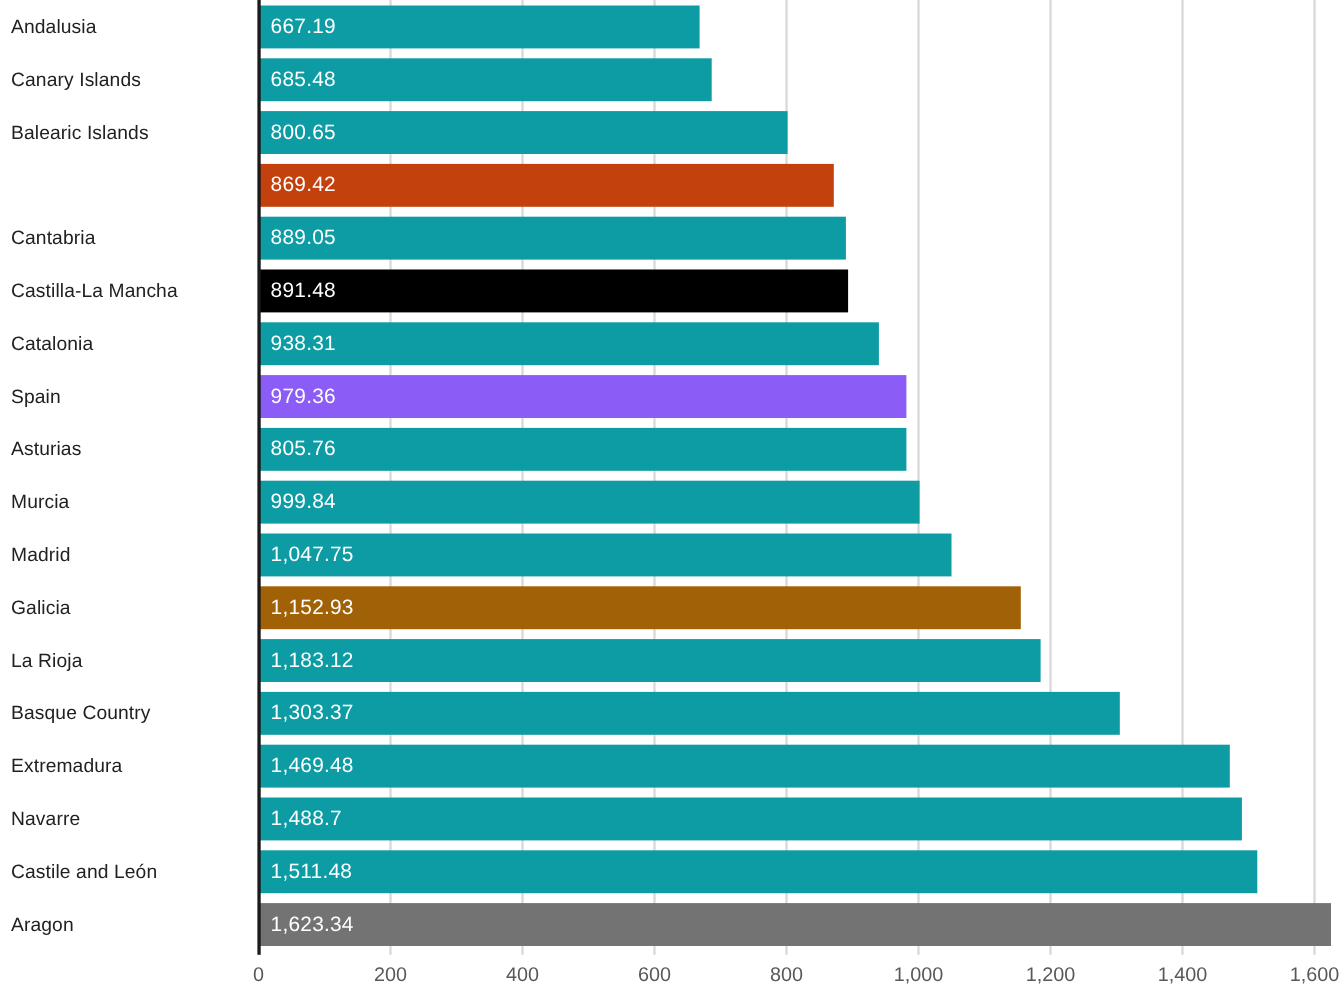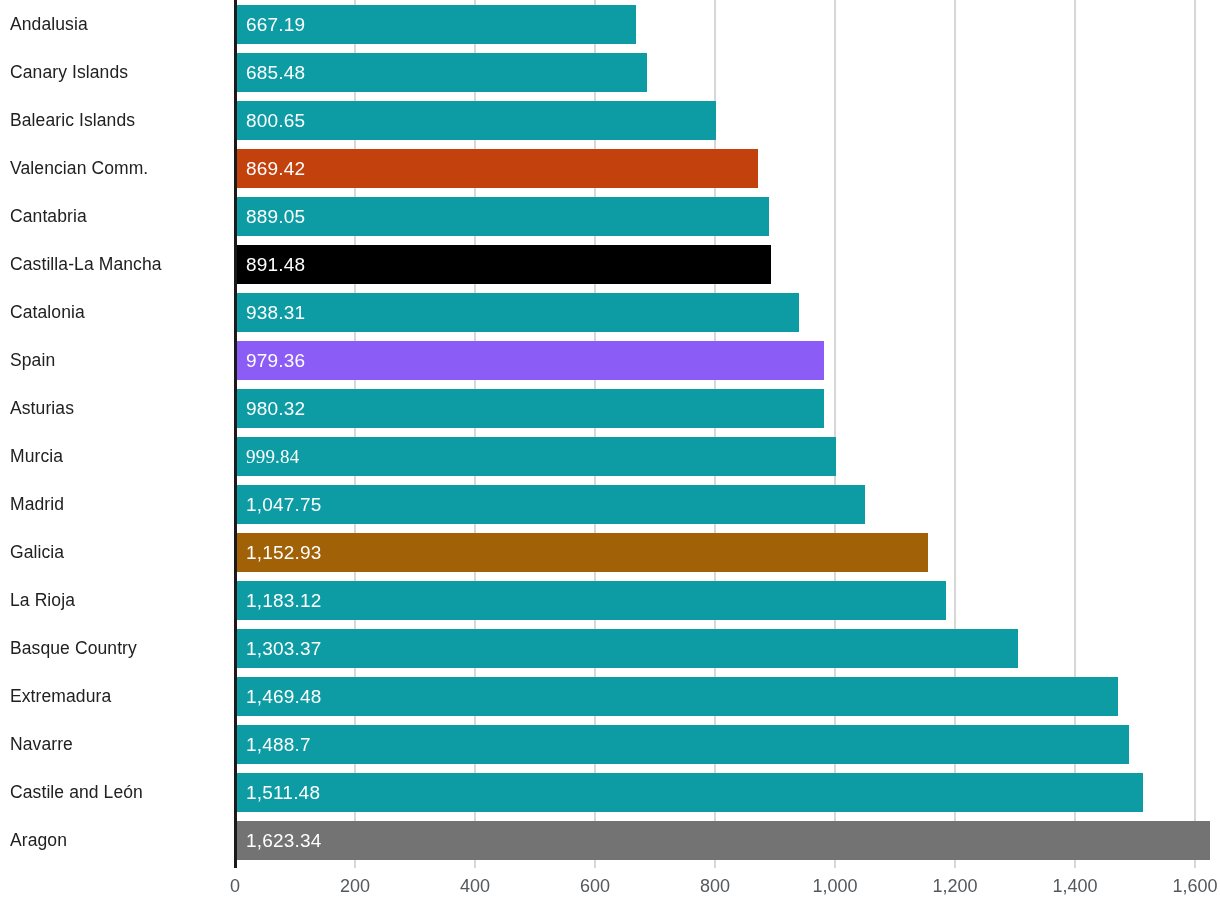--- a/index.html
+++ b/index.html
@@ -151,21 +151,20 @@
         </div>
         <div class="row" style="top: 96px;">
           <div class="cat-label" style="color: rgb(33, 33, 33);">Balearic Islands</div>
           <div class="bar-wrap" style="width: 480.39px;">
             <div class="bar" style="background: rgb(13, 156, 164);">
               <span class="bar-value" style="color: rgb(255, 255, 255);">800.65</span>
             </div>
           </div>
         </div>
         <div class="row" style="top: 144px;">
-          <div class="cat-label" style="color: rgb(33, 33, 33);">Valencian Comm.</div>
           <div class="bar-wrap" style="width: 521.652px;">
             <div class="bar" style="background: #c2410c;">
               <span class="bar-value" style="color: rgb(255, 255, 255);">869.42</span>
             </div>
           </div>
         </div>
         <div class="row" style="top: 192px;">
           <div class="cat-label" style="color: rgb(33, 33, 33);">Cantabria</div>
           <div class="bar-wrap" style="width: 533.43px;">
             <div class="bar" style="background: rgb(13, 156, 164);">
@@ -194,27 +193,27 @@
           <div class="bar-wrap" style="width: 587.616px;">
             <div class="bar" style="background: #8b5cf6;">
               <span class="bar-value" style="color: rgb(255, 255, 255);">979.36</span>
             </div>
           </div>
         </div>
         <div class="row" style="top: 384px;">
           <div class="cat-label" style="color: rgb(33, 33, 33);">Asturias</div>
           <div class="bar-wrap" style="width: 588.192px;">
             <div class="bar" style="background: rgb(13, 156, 164);">
-              <span class="bar-value" style="color: rgb(255, 255, 255);">980.32</span>
+              <span class="bar-value" style="color: rgb(255, 255, 255);">805.76</span>
             </div>
           </div>
         </div>
         <div class="row" style="top: 432px;">
           <div class="cat-label" style="color: rgb(33, 33, 33);">Murcia</div>
-          <div class="bar-wrap" style="width: 599.904px; font-family: Liberation Serif, serif;">
+          <div class="bar-wrap" style="width: 599.904px;">
             <div class="bar" style="background: rgb(13, 156, 164);">
               <span class="bar-value" style="color: rgb(255, 255, 255);">999.84</span>
             </div>
           </div>
         </div>
         <div class="row" style="top: 480px;">
           <div class="cat-label" style="color: rgb(33, 33, 33);">Madrid</div>
           <div class="bar-wrap" style="width: 628.65px;">
             <div class="bar" style="background: rgb(13, 156, 164);">
               <span class="bar-value" style="color: rgb(255, 255, 255);">1,047.75</span>

